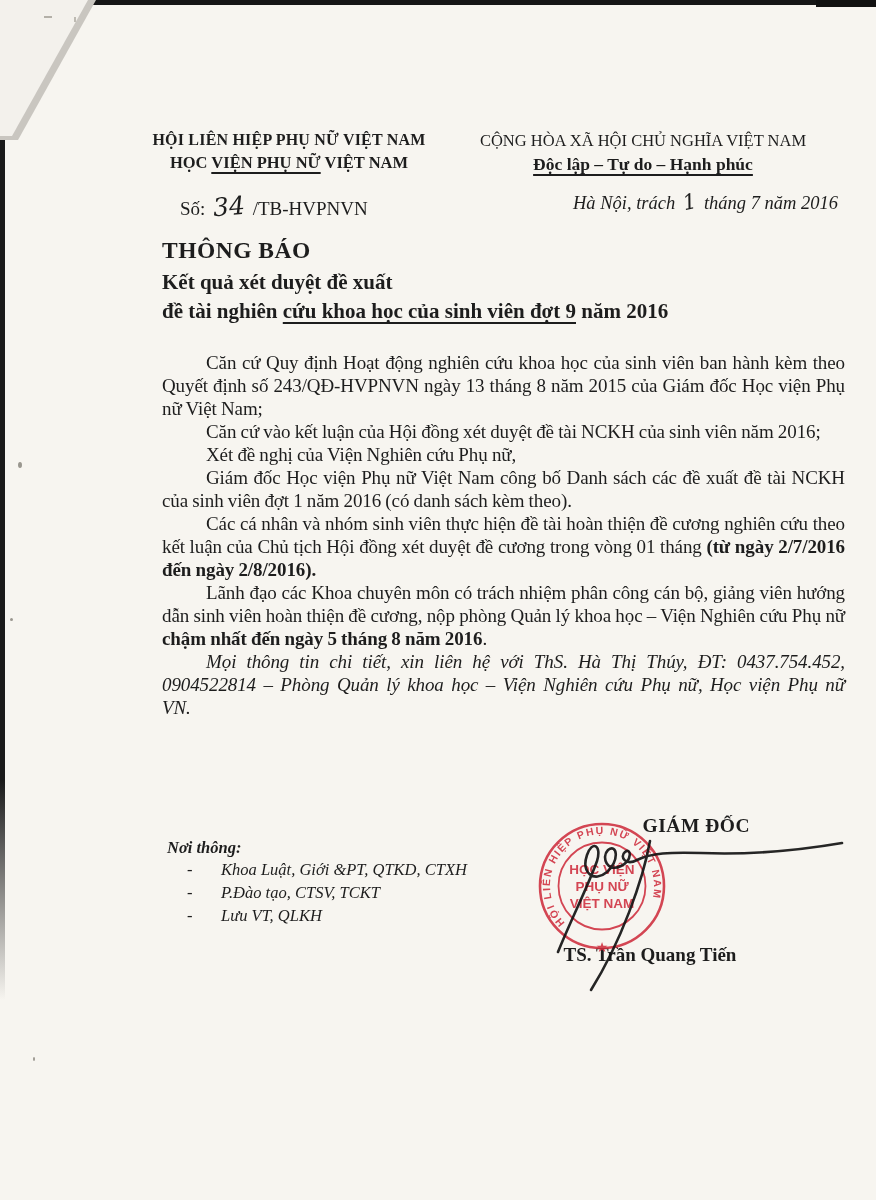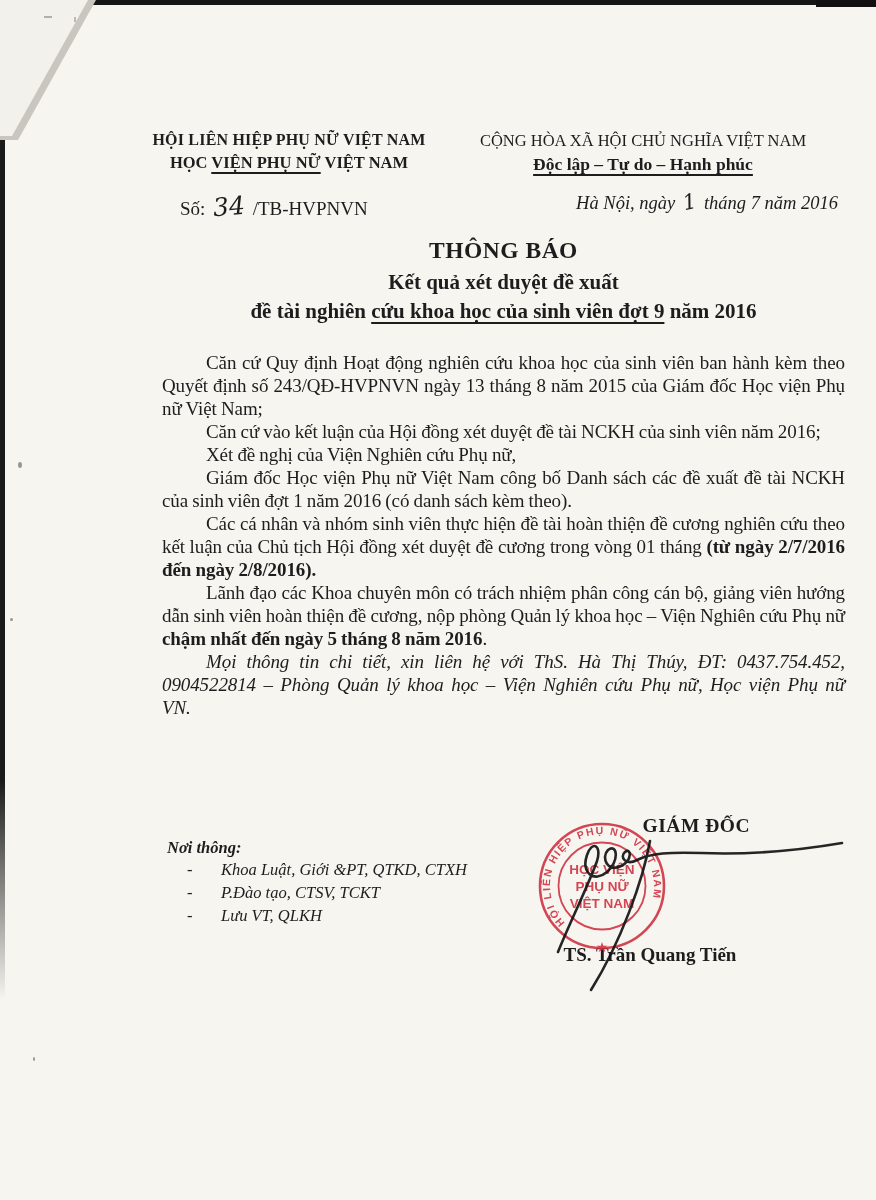--- a/index.html
+++ b/index.html
@@ -29,21 +29,21 @@
   .header-left{width:302px;text-align:center}
   .org-parent{font-size:16px;font-weight:bold;letter-spacing:.2px;white-space:nowrap}
   .org-name{font-size:16.5px;font-weight:bold;margin-top:4px;white-space:nowrap}
   .doc-number{margin-top:21px;font-size:19px;text-align:left;padding-left:42px;white-space:nowrap}
   .header-right{flex:1;text-align:center}
   .motto1{font-size:16.5px;font-weight:normal;white-space:nowrap}
   .motto2{font-size:17.5px;font-weight:bold;margin-top:3px}
   .dateline{margin-top:17px;font-size:18.5px;font-style:italic;text-align:right;padding-right:8px;white-space:nowrap}
   .dateline .handwritten{font-size:21px;transform:rotate(-12deg)}
   
-  .title{position:absolute;top:237px;left:162px;width:683px;text-align:center;font-weight:bold}
+  .title{position:absolute;top:237px;left:162px;width:683px;font-weight:bold}
   .title-line1{font-size:23.5px;letter-spacing:.5px}
   .title-line2{font-size:21px;margin-top:6px}
   .title-line3{font-size:21px;margin-top:4px}
   
   .doc-body{position:absolute;top:351px;left:162px;width:683px;font-size:19px;line-height:23px;
     text-align:justify;letter-spacing:-.1px;word-spacing:-.4px}
   .doc-body p{margin:0;text-indent:44px}
   .nowrap{white-space:nowrap}
   .contact{margin-top:20px;font-style:italic;word-spacing:2.5px}
   
@@ -78,21 +78,21 @@
     <div class="doc-number">
       <span>Số:</span>
       <span class="handwritten">34</span>
       <span>/TB-HVPNVN</span>
     </div>
   </div>
   <div class="header-right">
     <div class="motto1">CỘNG HÒA XÃ HỘI CHỦ NGHĨA VIỆT NAM</div>
     <div class="motto2"><span class="u">Độc lập – Tự do – Hạnh phúc</span></div>
     <div class="dateline">
-      <span>Hà Nội, ngày</span>
+      <span>Hà Nội, trách</span>
       <span class="handwritten">1</span>
       <span>tháng 7  năm 2016</span>
     </div>
   </div>
 </div>
 
 <div class="title">
   <div class="title-line1">THÔNG BÁO</div>
   <div class="title-line2">Kết quả xét duyệt đề xuất</div>
   <div class="title-line3"><span>đề tài nghiên </span><span class="u">cứu khoa học của sinh viên đợt 9</span><span> năm 2016</span></div>

